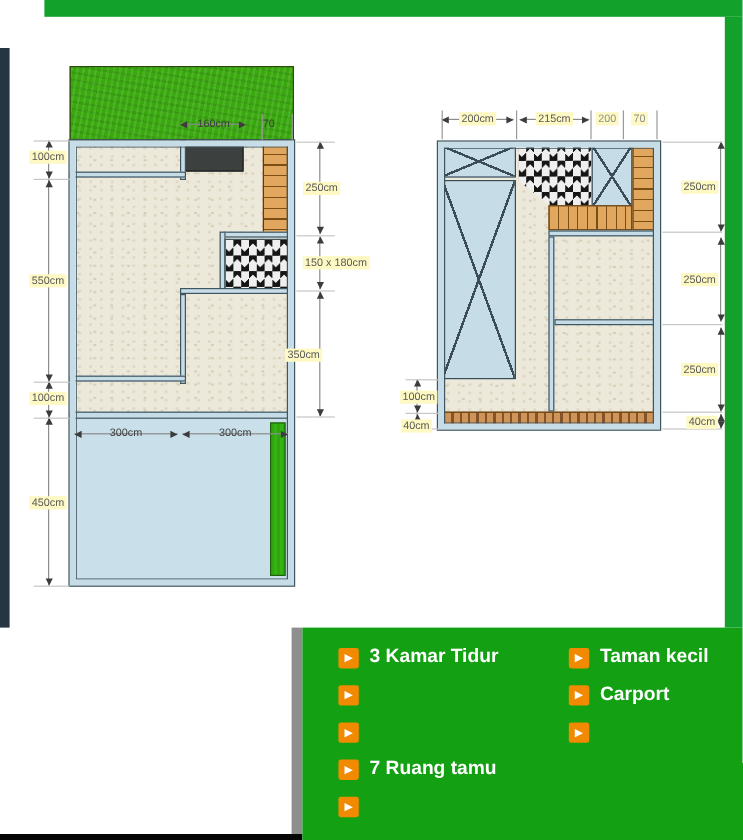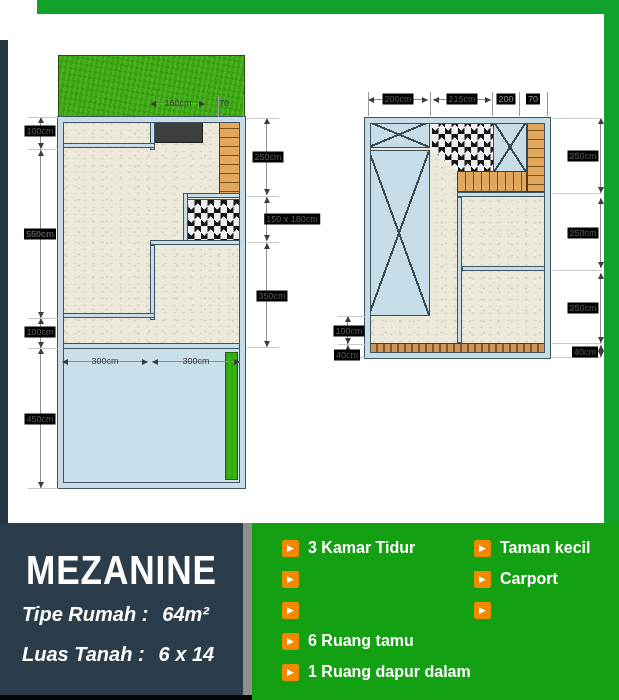--- a/index.html
+++ b/index.html
@@ -46,21 +46,21 @@
   .vdim:before,.vdim:after{content:"";position:absolute;left:-3.5px;border-left:3px solid transparent;border-right:3px solid transparent;}
   .vdim:before{top:0;border-bottom:6px solid #3c3c3c;}
   .vdim:after{bottom:0;border-top:6px solid #3c3c3c;}
   .hdim{position:absolute;height:0;border-top:1px solid #8c8c8c;}
   .hdim:before,.hdim:after{content:"";position:absolute;top:-3.5px;border-top:3px solid transparent;border-bottom:3px solid transparent;}
   .hdim:before{left:0;border-right:6px solid #3c3c3c;}
   .hdim:after{right:0;border-left:6px solid #3c3c3c;}
   .tick{position:absolute;width:1px;background:#9a9a9a;}
   .guide{position:absolute;height:1px;background:#c6c6c6;}
   .dimlabel{position:absolute;transform:translate(-50%,-50%);font-size:9px;line-height:1;
-    color:#5a5a5a;background:#000000;padding:1px 2px;white-space:nowrap;}
+    color:#5a5a5a;background:#fef9c3;padding:1px 2px;white-space:nowrap;}
   .dimlabel.nobg{background:transparent;color:#3d3d3d;text-align:center;}
   .dimlabel.lite{color:#8f8f8f;}
 
   
   .info-panel{left:0;top:523px;width:243px;height:172px;background:#2b3c4a;}
   .info-black{left:0;top:695px;width:252px;height:5px;background:#060606;}
   .divider{left:243px;top:523px;width:9px;height:172px;background:#8e8e8e;}
   .feat-panel{left:252px;top:523px;width:367px;height:177px;background:#13a013;}
   .title{position:absolute;left:26px;top:25px;color:#fff;font-size:40px;font-weight:800;
     letter-spacing:1px;transform:scaleX(.88);transform-origin:left center;white-space:nowrap;}
@@ -118,26 +118,26 @@
   <div class="guide" style="left:28px;top:149px;width:30px;"></div>
   <div class="guide" style="left:28px;top:318px;width:30px;"></div>
   <div class="guide" style="left:28px;top:348px;width:30px;"></div>
   <div class="guide" style="left:28px;top:488px;width:30px;"></div>
   <div class="guide" style="left:247px;top:118px;width:32px;"></div>
   <div class="guide" style="left:247px;top:196px;width:32px;"></div>
   <div class="guide" style="left:247px;top:242px;width:32px;"></div>
   <div class="guide" style="left:247px;top:347px;width:32px;"></div>
 
   <div class="dimlabel" style="left:40px;top:131px;">100cm</div>
-  <div class="dimlabel" style="left:40px;top:234px;font-weight:bold;">550cm</div>
+  <div class="dimlabel" style="left:40px;top:234px;">550cm</div>
   <div class="dimlabel" style="left:40px;top:332px;">100cm</div>
   <div class="dimlabel" style="left:40px;top:419px;">450cm</div>
   <div class="dimlabel" style="left:268px;top:157px;">250cm</div>
-  <div class="dimlabel" style="left:292px;top:219px;">150 x 180cm</div>
-  <div class="dimlabel" style="left:272px;top:296px;">350cm</div>
+  <div class="dimlabel" style="left:280px;top:219px;">150 x 180cm</div>
+  <div class="dimlabel" style="left:253px;top:296px;">350cm</div>
   <div class="dimlabel nobg" style="left:178px;top:103px;">160cm</div>
   <div class="dimlabel nobg" style="left:224px;top:103px;">70</div>
   <div class="dimlabel nobg" style="left:105px;top:361px;">300cm</div>
   <div class="dimlabel nobg" style="left:196px;top:361px;">300cm</div>
 
   <div class="abs" style="left:365px;top:118px;width:185px;height:240px;">
     <div class="abs floor" style="left:0;top:0;width:185px;height:240px;"></div>
     <div class="abs xbox" style="left:3px;top:3px;width:62px;height:27px;"></div>
     <div class="abs xbox" style="left:3px;top:32px;width:62px;height:166px;"></div>
     <div class="abs zigzag" style="left:67px;top:3px;width:61px;height:51px;clip-path:polygon(0 0,100% 0,100% 100%,45% 100%,0 58%);"></div>
@@ -177,61 +177,51 @@
   <div class="dimlabel" style="left:462px;top:99px;">215cm</div>
   <div class="dimlabel lite" style="left:506px;top:99px;">200</div>
   <div class="dimlabel lite" style="left:533px;top:99px;">70</div>
   <div class="dimlabel" style="left:583px;top:156px;">250cm</div>
   <div class="dimlabel" style="left:583px;top:233px;">250cm</div>
   <div class="dimlabel" style="left:583px;top:308px;">250cm</div>
   <div class="dimlabel" style="left:585px;top:352px;">40cm</div>
   <div class="dimlabel" style="left:349px;top:331px;">100cm</div>
   <div class="dimlabel" style="left:347px;top:355px;">40cm</div>
 
-  <div class="abs info-panel">
-    <div class="title">MEZANINE</div>
-    <div class="spec" style="top:80px;">
-      <span>Tipe Rumah :</span><span class="val">64m²</span>
+  <div class="abs divider"></div>
+  <div class="abs info-black"></div>
+
+  <div class="abs feat-panel">
+    <div class="feat-col c1">
+      <div class="feat-item">
+        <span class="bullet">▶</span>
+        <span class="feat-text">3 Kamar Tidur</span>
+      </div>
+      <div class="feat-item">
+        <span class="bullet">▶</span>
+      </div>
+      <div class="feat-item">
+        <span class="bullet">▶</span>
+      </div>
+      <div class="feat-item">
+        <span class="bullet">▶</span>
+        <span class="feat-text">7 Ruang tamu</span>
+      </div>
+      <div class="feat-item">
+        <span class="bullet">▶</span>
+      </div>
     </div>
-    <div class="spec" style="top:120px;">
-      <span>Luas Tanah :</span><span class="val">6 x 14</span>
+    <div class="feat-col c2">
+      <div class="feat-item">
+        <span class="bullet">▶</span>
+        <span class="feat-text">Taman kecil</span>
+      </div>
+      <div class="feat-item">
+        <span class="bullet">▶</span>
+        <span class="feat-text">Carport</span>
+      </div>
+      <div class="feat-item">
+        <span class="bullet">▶</span>
+      </div>
     </div>
   </div>
-  <div class="abs divider"></div>
-  <div class="abs info-black"></div>
-
-  <div class="abs feat-panel">
-    <div class="feat-col c1">
-      <div class="feat-item">
-        <span class="bullet">▶</span>
-        <span class="feat-text">3 Kamar Tidur</span>
-      </div>
-      <div class="feat-item">
-        <span class="bullet">▶</span>
-      </div>
-      <div class="feat-item">
-        <span class="bullet">▶</span>
-      </div>
-      <div class="feat-item">
-        <span class="bullet">▶</span>
-        <span class="feat-text">6 Ruang tamu</span>
-      </div>
-      <div class="feat-item">
-        <span class="bullet">▶</span>
-        <span class="feat-text">1 Ruang dapur dalam</span>
-      </div>
-    </div>
-    <div class="feat-col c2">
-      <div class="feat-item">
-        <span class="bullet">▶</span>
-        <span class="feat-text">Taman kecil</span>
-      </div>
-      <div class="feat-item">
-        <span class="bullet">▶</span>
-        <span class="feat-text">Carport</span>
-      </div>
-      <div class="feat-item">
-        <span class="bullet">▶</span>
-      </div>
-    </div>
-  </div>
 
 </div>
 
 </body></html>

